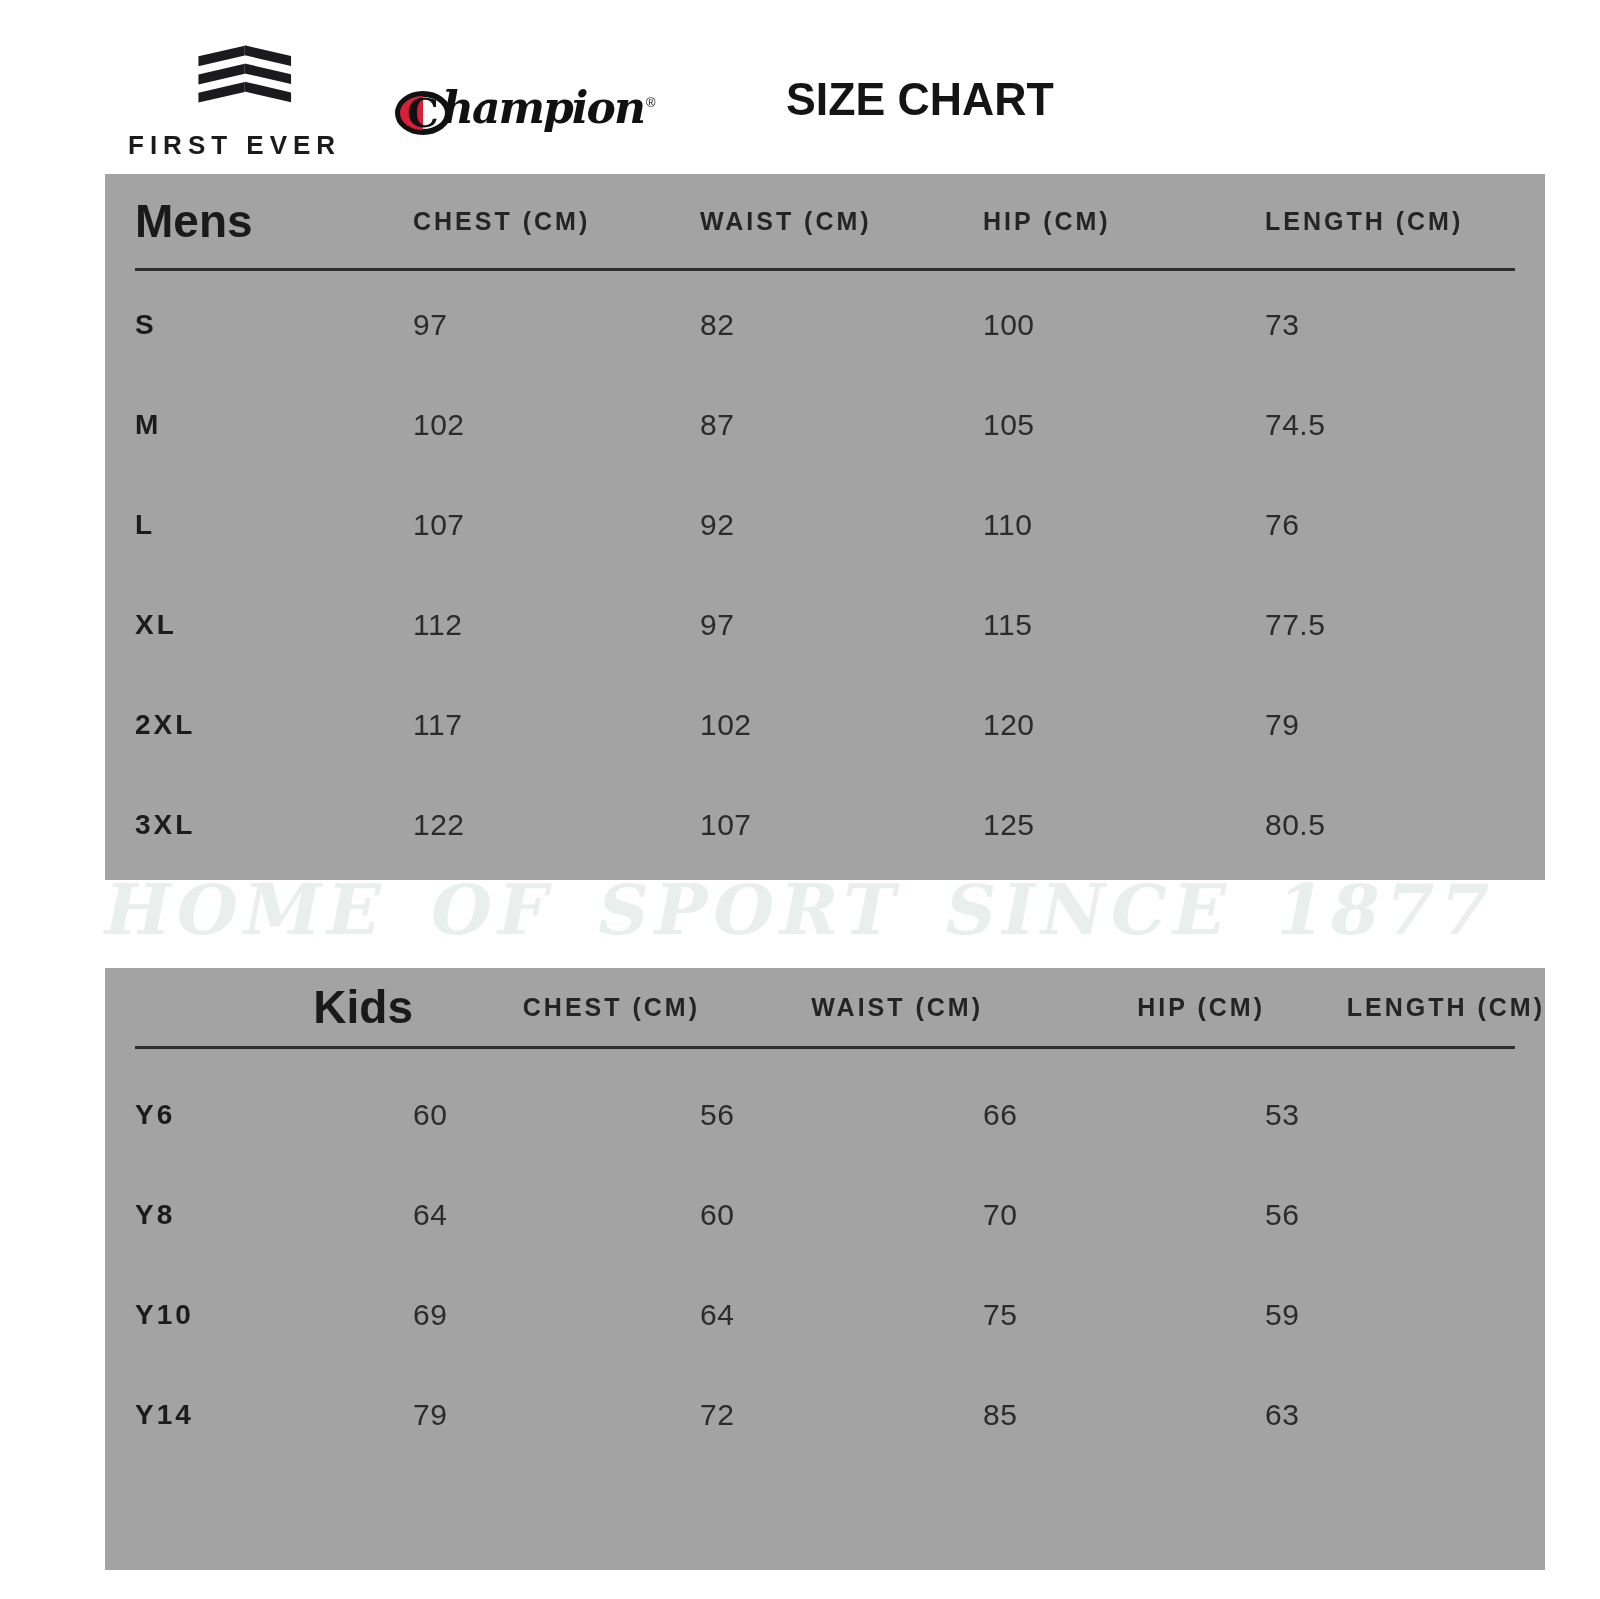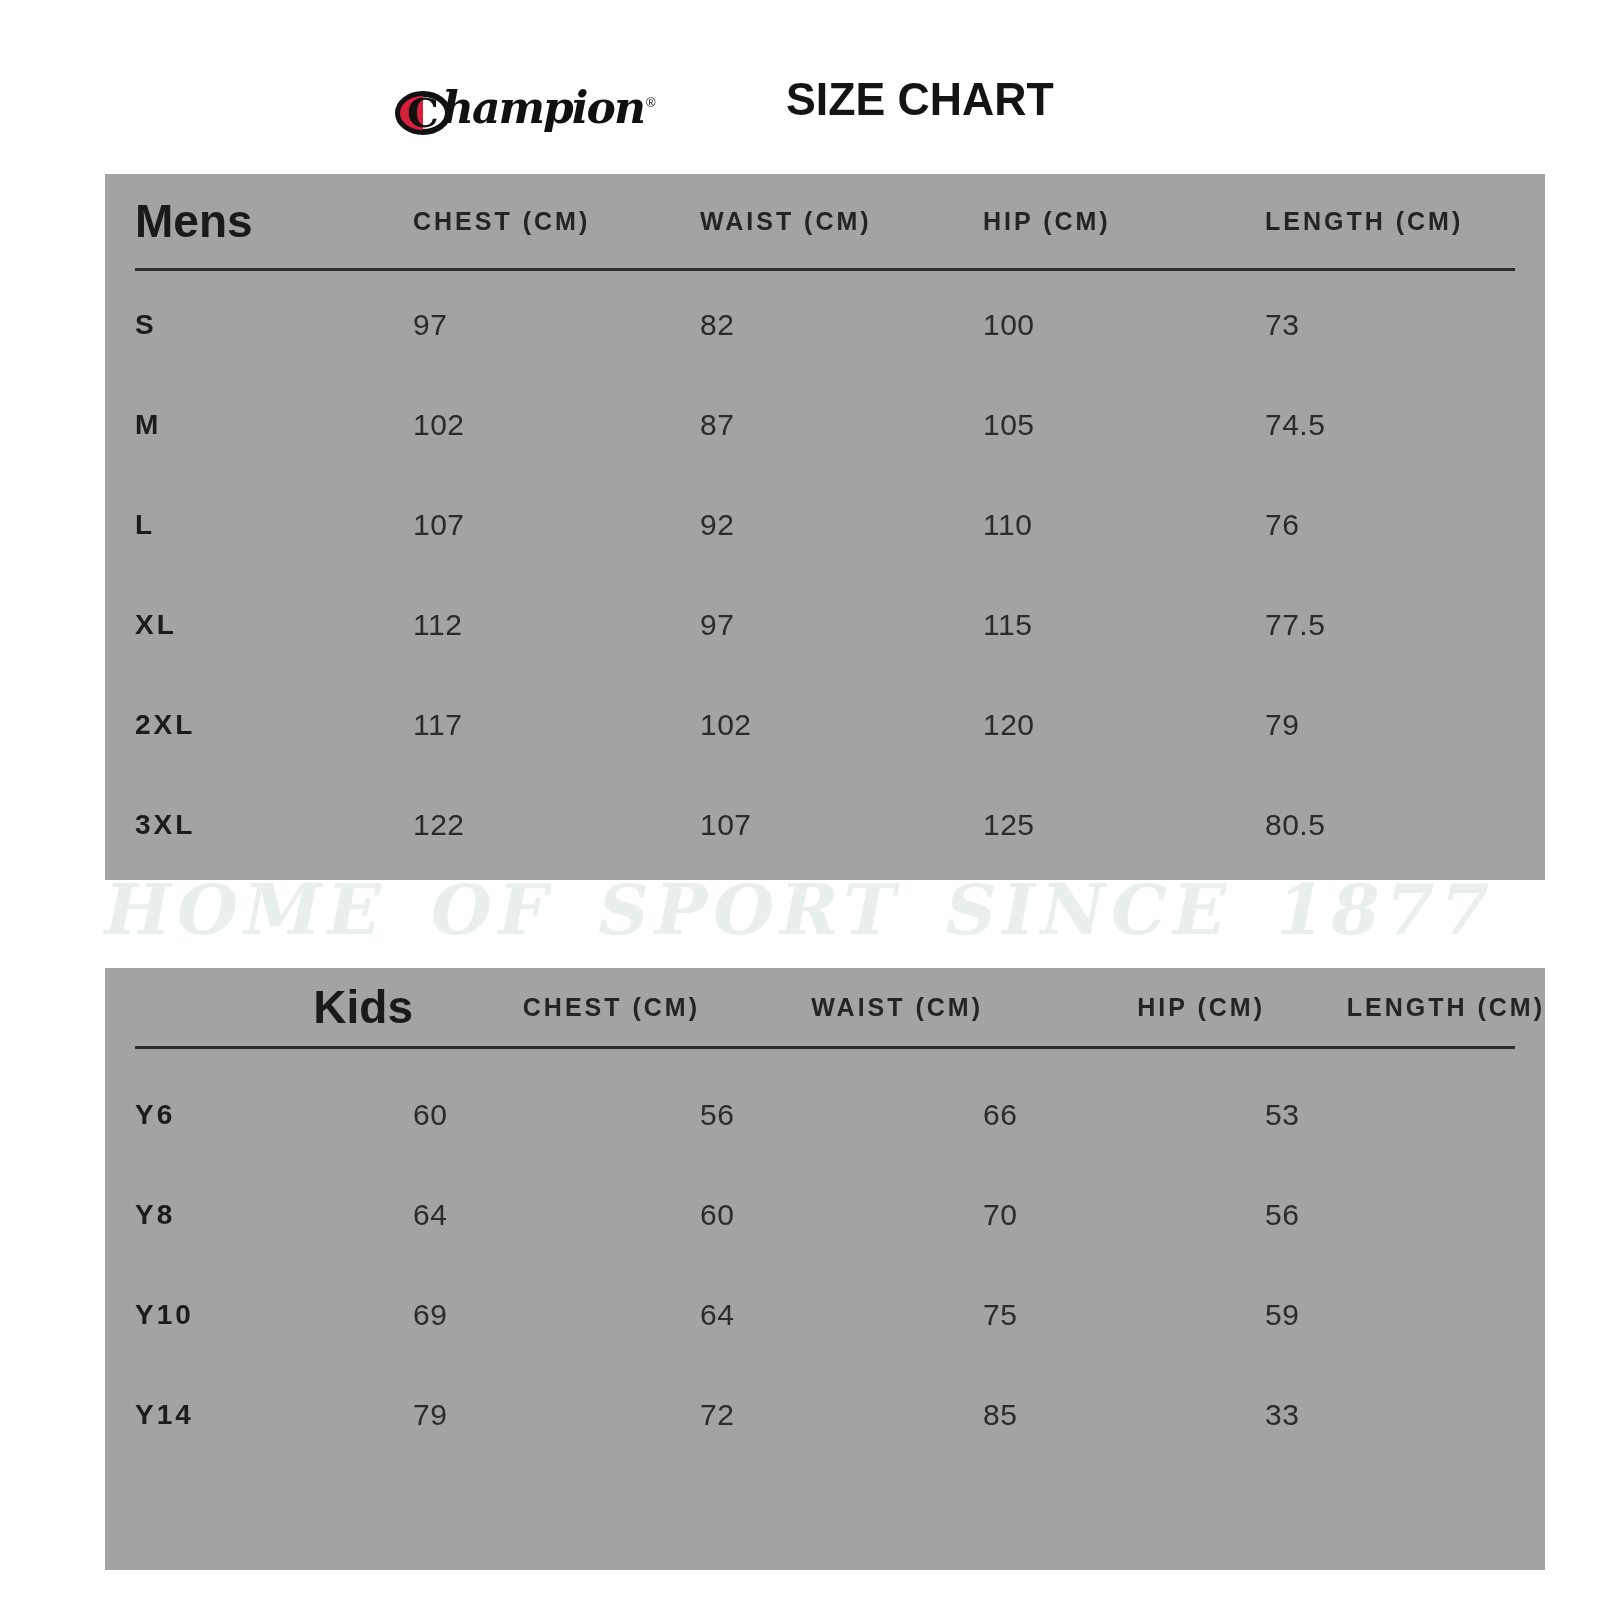--- a/index.html
+++ b/index.html
@@ -47,20 +47,35 @@
   .wm-reg{font-size:56px;letter-spacing:0;position:relative;top:-18px;margin-left:26px;color:#e5ebe8;}
   .wm-tagline{position:absolute;left:50%;top:868px;transform:translateX(-50%);
               font-family:"DejaVu Serif",serif;font-style:italic;font-weight:bold;
               font-size:70px;letter-spacing:6px;word-spacing:14px;color:#e9efec;white-space:nowrap;}
 </style>
 </head>
 <body>
 
 <div class="brand-band">
 
+  <div class="fe-logo">
+    <svg class="fe-flag" viewBox="0 0 150 80">
+      <g transform="skewY(-13)" fill="#1b1b1d">
+        <rect x="32" y="26" width="56" height="12"></rect>
+        <rect x="32" y="48" width="56" height="12"></rect>
+        <rect x="32" y="70" width="56" height="12"></rect>
+      </g>
+      <g transform="skewY(13)" fill="#1b1b1d">
+        <rect x="88" y="-15" width="56" height="12"></rect>
+        <rect x="88" y="7" width="56" height="12"></rect>
+        <rect x="88" y="29" width="56" height="12"></rect>
+      </g>
+    </svg>
+    <div class="fe-text">FIRST EVER</div>
+  </div>
 
   <div class="champion">
     <svg width="58" height="46" viewBox="0 0 58 46">
       <ellipse cx="29" cy="23" rx="25" ry="19" fill="#ffffff" stroke="#111111" stroke-width="6"></ellipse>
       <path d="M 29 6 A 23 17 0 0 0 29 40 Z" fill="#d8203a"></path>
       <text x="29" y="37" text-anchor="middle" font-family="DejaVu Serif, serif" font-weight="bold" font-size="40" fill="#111111">C</text>
     </svg>
     <span class="champion-script">hampion</span>
     <span class="champion-reg">®</span>
   </div>
@@ -155,21 +170,21 @@
         <span class="val">69</span>
         <span class="val">64</span>
         <span class="val">75</span>
         <span class="val">59</span>
       </div>
       <div class="row">
         <span class="size-label">Y14</span>
         <span class="val">79</span>
         <span class="val">72</span>
         <span class="val">85</span>
-        <span class="val">33</span>
+        <span class="val">63</span>
       </div>
     </div>
   </div>
 </div>
 
 <div class="watermark">
   <div class="wm-tagline">HOME OF SPORT SINCE 1877</div>
 </div>
 
 </body></html>

